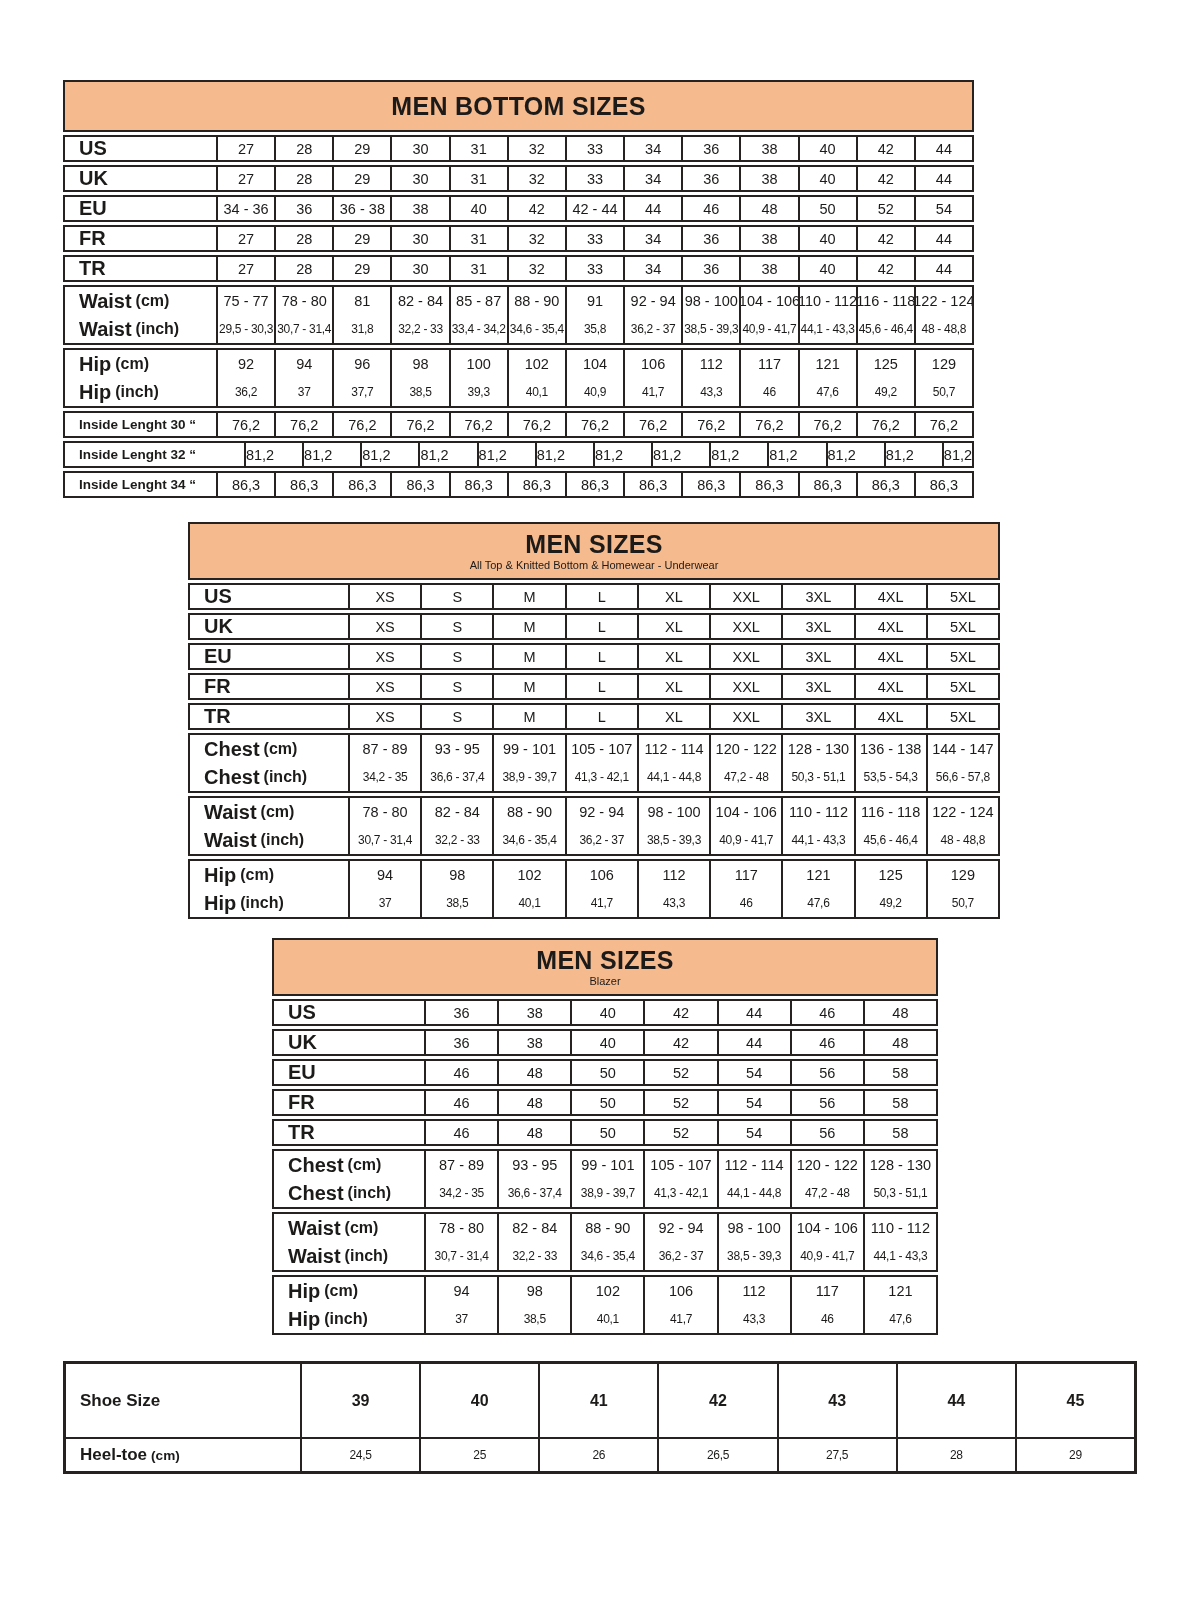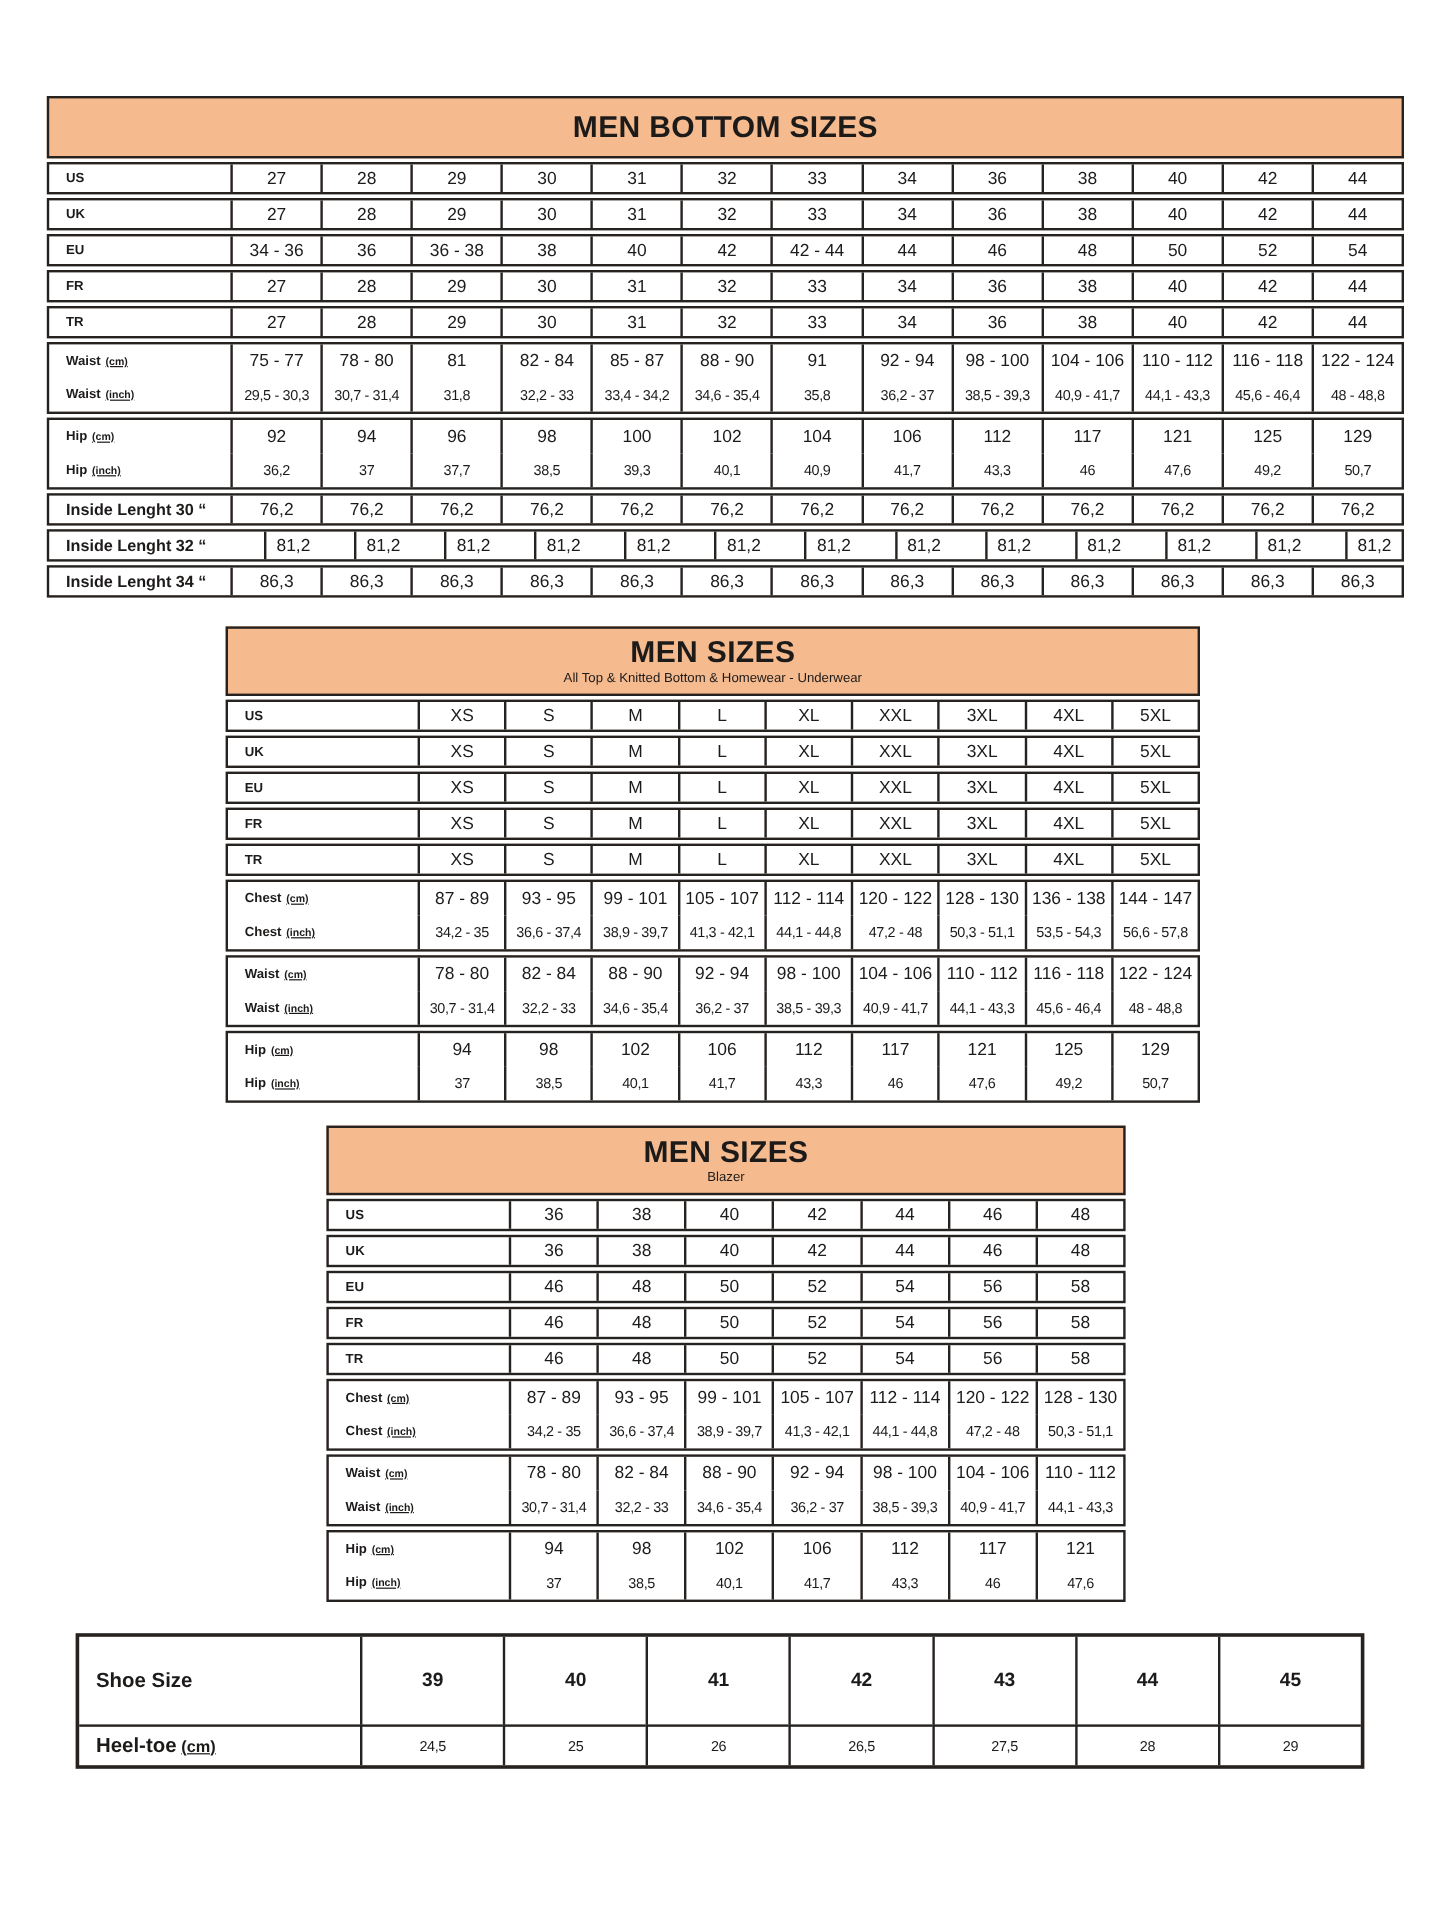--- a/index.html
+++ b/index.html
@@ -5,21 +5,21 @@
   * { margin:0; padding:0; box-sizing:border-box; }
   html,body { background:#ffffff; }
   body {
     width:1200px; height:1605px; position:relative; overflow:hidden;
     font-family:"Liberation Sans","DejaVu Sans",sans-serif;
     color:#1d1b1a;
   }
   .page { position:absolute; inset:0; background:#ffffff; }
 
   .size-table { position:absolute; --bc:#262220; }
-  .t1 { left:39px;  top:80px;   width:1131px; --labelw:151px; }
+  .t1 { left:63px;  top:80px;   width:911px; --labelw:151px; }
   .t2 { left:188px; top:522px;  width:812px;  --labelw:158px; }
   .t3 { left:272px; top:938px;  width:666px;  --labelw:150px; }
   .t4 { left:63px;  top:1361px; width:1074px; --labelw:234px; }
 
   
   .hband {
     background:#F5BA8E; border:2px solid var(--bc);
     display:flex; flex-direction:column; align-items:center; justify-content:center;
     margin-bottom:3px;
   }
@@ -36,23 +36,23 @@
     border:2px solid var(--bc); margin-bottom:3px;
   }
   .t4 .band { border-width:3px; margin-bottom:0; }
   .cell {
     display:flex; align-items:center; justify-content:center;
     border-left:2px solid var(--bc);
     font-size:14.5px; white-space:nowrap; overflow:hidden;
   }
   .cell.label {
     justify-content:flex-start; padding-left:14px;
-    border-left:none; font-weight:bold; font-size:11px;
+    border-left:none; font-weight:bold; font-size:20px;
   }
-  .cell.label .unit { font-size:0.8em; font-weight:bold; margin-left:4px;text-decoration:underline; }
+  .cell.label .unit { font-size:0.8em; font-weight:bold; margin-left:4px; }
 
   .band.single .cell { height:23px; }
   .band.double .cell { height:28px; }
   .band.double .cell.r1.data { font-size:12px; letter-spacing:-0.3px; }
 
   
   .t1 .bands .band:nth-child(n+8) .cell.label { font-size:13.5px; }
 
   
   .t4 .band .cell.r0 { height:73px; font-weight:bold; font-size:16px; }

